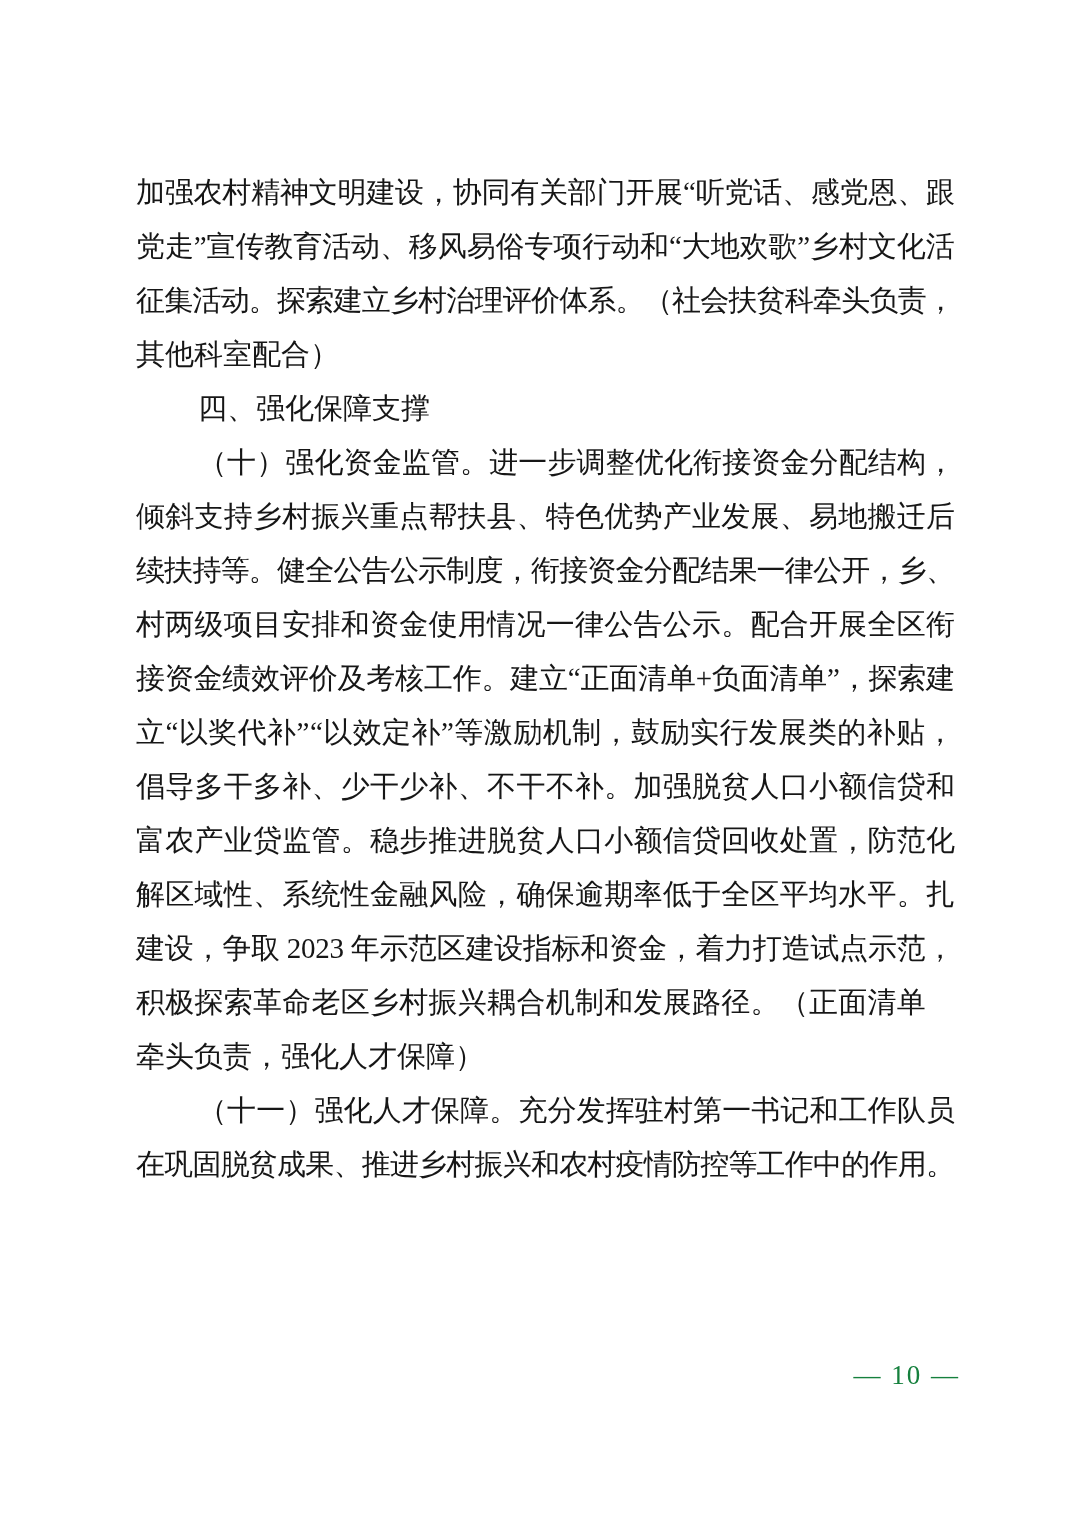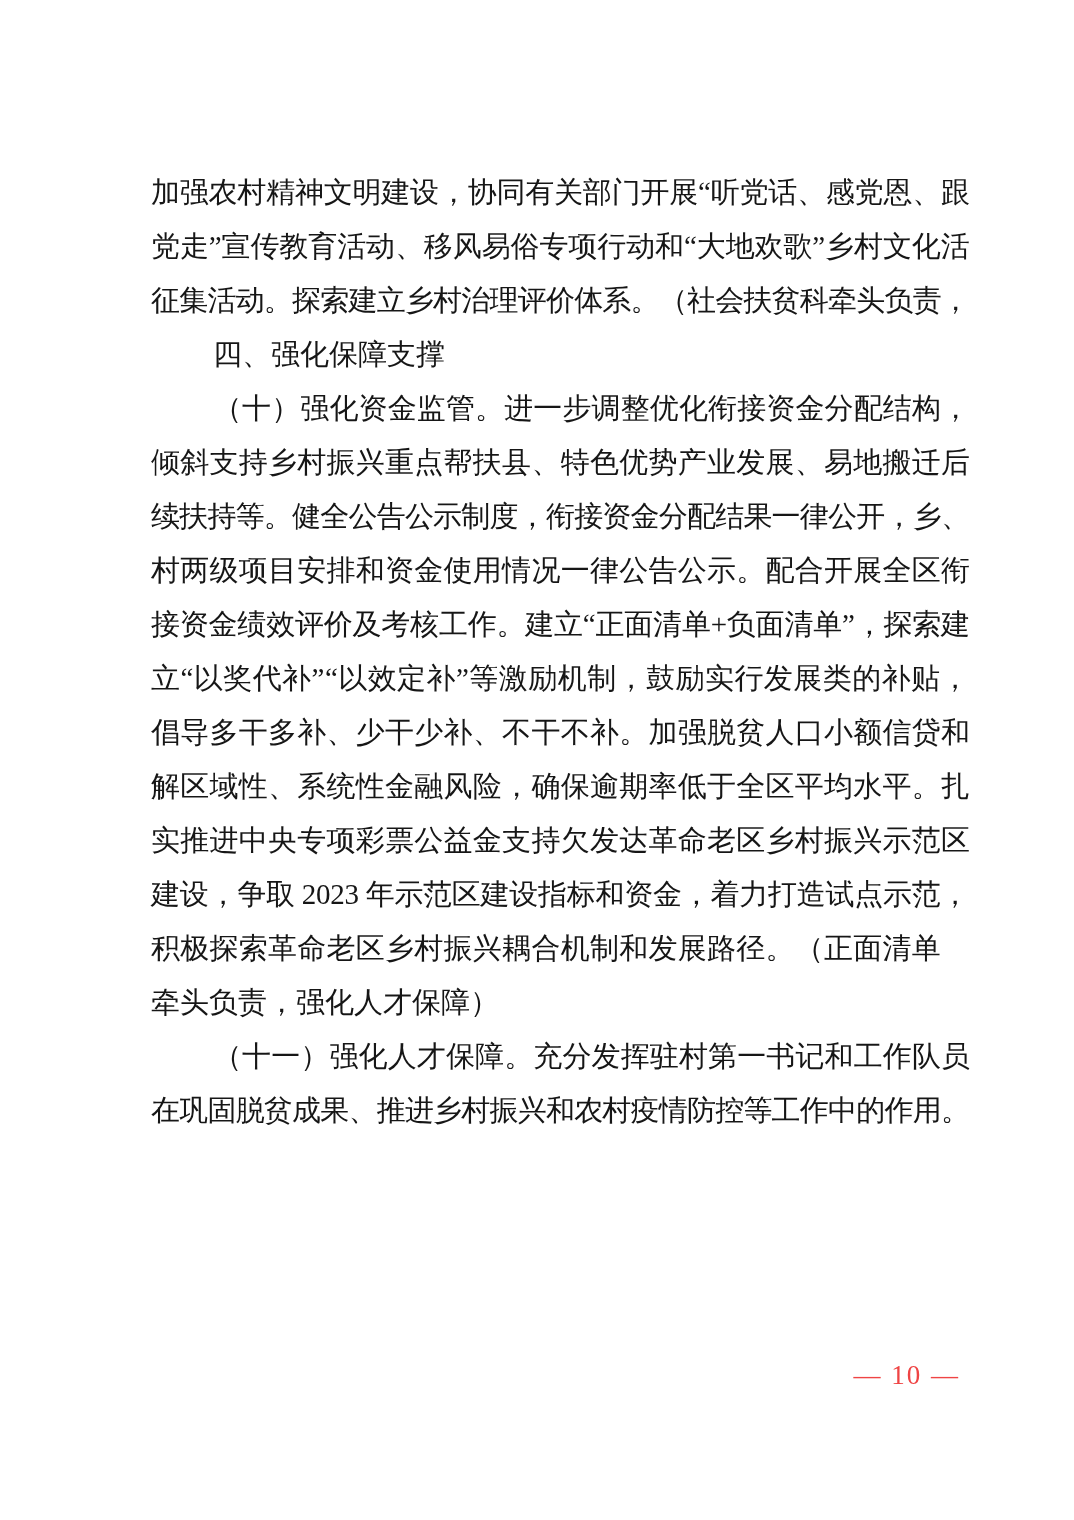--- a/index.html
+++ b/index.html
@@ -10,21 +10,21 @@
   .page {
     position: relative;
     width: 1074px;
     height: 1520px;
     background: #ffffff;
     overflow: hidden;
     color: #161616;
   }
   .doc-body {
     position: absolute;
-    left: 151px;
+    left: 136px;
     top: 165px;
     width: 819px;
   }
   .line {
     display: block;
     height: 54px;
     line-height: 54px;
     font-size: 29px;
     white-space: nowrap;
     color: #161616;
@@ -32,43 +32,44 @@
   .line.indent { padding-left: 62px; }
   .inner { display: inline-block; white-space: nowrap; }
   .seg { font-weight: normal; }
   .seg.bold { font-weight: 400; }
   .page-number {
     position: absolute;
     top: 1358px;
     right: 114px;
     font-size: 27px;
     line-height: 34px;
-    color: #ef4444;
+    color: #15803d;
     letter-spacing: 2px;
     font-weight: normal;
   }
 </style>
 </head>
 <body>
 
 <div class="page">
   <div class="doc-body">
       <div class="line"><span class="inner" style="letter-spacing: -0.21px;"><span class="seg">加强农村精神文明建设，协同有关部门开展“听党话、感党恩、跟</span></span></div>
       <div class="line"><span class="inner" style="letter-spacing: -0.1px;"><span class="seg">党走”宣传教育活动、移风易俗专项行动和“大地欢歌”乡村文化活</span></span></div>
       <div class="line"><span class="inner" style="letter-spacing: -0.79px;"><span class="seg">征集活动。探索建立乡村治理评价体系。</span><span class="seg bold">（社会扶贫科牵头负责，</span></span></div>
+      <div class="line"><span class="inner"><span class="seg bold">其他科室配合）</span></span></div>
       <div class="line indent"><span class="inner"><span class="seg bold">四、强化保障支撑</span></span></div>
       <div class="line indent"><span class="inner" style="letter-spacing: 0.12px;"><span class="seg bold">（十）强化资金监管。</span><span class="seg">进一步调整优化衔接资金分配结构，</span></span></div>
       <div class="line"><span class="inner" style="letter-spacing: 0.26px;"><span class="seg">倾斜支持乡村振兴重点帮扶县、特色优势产业发展、易地搬迁后</span></span></div>
       <div class="line"><span class="inner" style="letter-spacing: -0.79px;"><span class="seg">续扶持等。健全公告公示制度，衔接资金分配结果一律公开，乡、</span></span></div>
       <div class="line"><span class="inner" style="letter-spacing: 0.26px;"><span class="seg">村两级项目安排和资金使用情况一律公告公示。配合开展全区衔</span></span></div>
       <div class="line"><span class="inner" style="letter-spacing: -0.21px; text-align: right;"><span class="seg">接资金绩效评价及考核工作。建立“正面清单+负面清单”，探索建</span></span></div>
       <div class="line"><span class="inner" style="letter-spacing: 0.45px;"><span class="seg">立“以奖代补”“以效定补”等激励机制，鼓励实行发展类的补贴，</span></span></div>
       <div class="line"><span class="inner" style="letter-spacing: 0.26px;"><span class="seg">倡导多干多补、少干少补、不干不补。加强脱贫人口小额信贷和</span></span></div>
+      <div class="line"><span class="inner" style="letter-spacing: 0.26px;"><span class="seg">富农产业贷监管。稳步推进脱贫人口小额信贷回收处置，防范化</span></span></div>
       <div class="line"><span class="inner" style="letter-spacing: 0.26px;"><span class="seg">解区域性、系统性金融风险，确保逾期率低于全区平均水平。扎</span></span></div>
-      <div class="line"><span class="inner" style="letter-spacing: 0.26px;"><span class="seg">实推进中央专项彩票公益金支持欠发达革命老区乡村振兴示范区</span></span></div>
       <div class="line"><span class="inner" style="letter-spacing: -0.26px;"><span class="seg">建设，争取 2023 年示范区建设指标和资金，着力打造试点示范，</span></span></div>
       <div class="line"><span class="inner" style="letter-spacing: 0.26px;"><span class="seg">积极探索革命老区乡村振兴耦合机制和发展路径。</span><span class="seg bold">（正面清单</span></span></div>
       <div class="line"><span class="inner"><span class="seg bold">牵头负责，强化人才保障）</span></span></div>
       <div class="line indent"><span class="inner" style="letter-spacing: 0.12px;"><span class="seg bold">（十一）强化人才保障。</span><span class="seg">充分发挥驻村第一书记和工作队员</span></span></div>
       <div class="line"><span class="inner" style="letter-spacing: -0.79px;"><span class="seg">在巩固脱贫成果、推进乡村振兴和农村疫情防控等工作中的作用。</span></span></div>
     </div>
   <div class="page-number">— 10 —</div>
 </div>
 
 </body></html>

